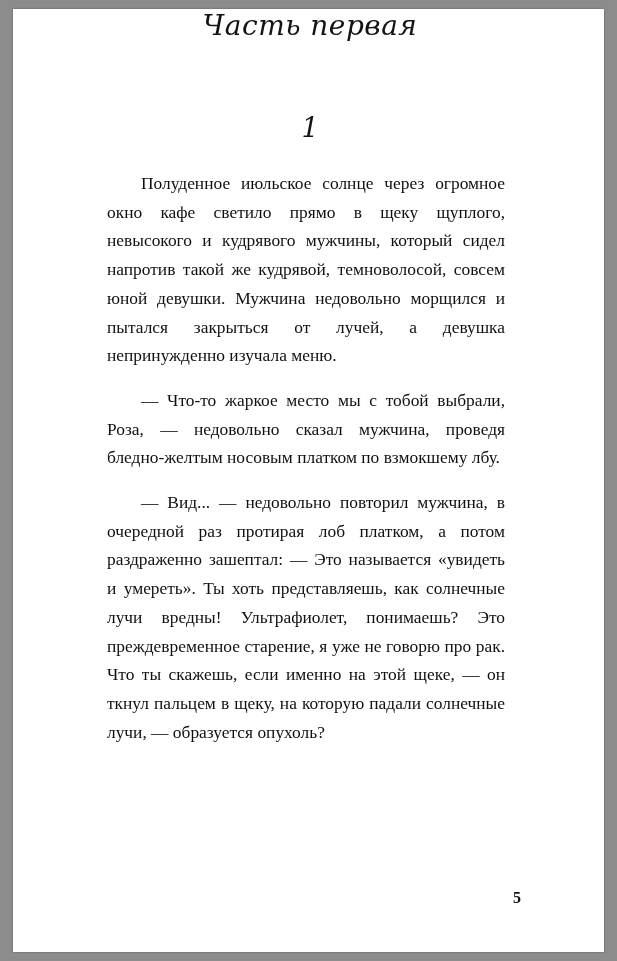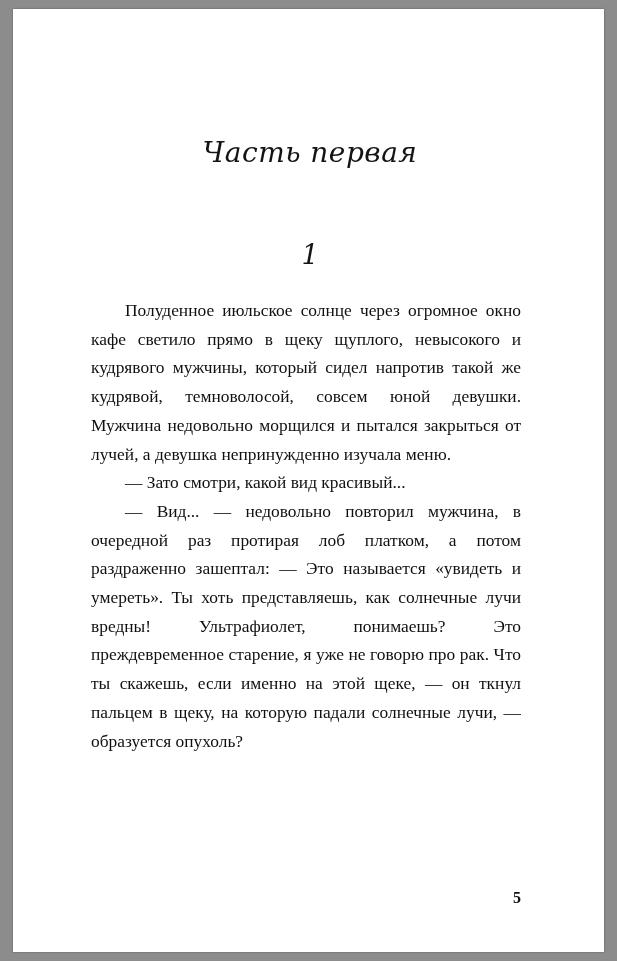--- a/index.html
+++ b/index.html
@@ -24,21 +24,20 @@
     overflow: hidden;
   }
   .content {
     position: absolute;
     left: 78px;
     top: 0;
     width: 430px;
     height: 943px;
   }
   .part-title {
-    margin-top: 127px;
     text-align: center;
     font-family: "DejaVu Serif", serif;
     font-style: italic;
     font-size: 28px;
     color: #141414;
     letter-spacing: 0.5px;
     padding-left: 8px;
   }
   .chapter-number {
     margin-top: 70px;
@@ -52,21 +51,21 @@
   .body-text {
     margin-top: 26px;
     font-family: "Liberation Serif", serif;
     font-size: 17.4px;
     line-height: 28.7px;
     color: #101010;
     text-align: justify;
     text-justify: inter-word;
   }
   .body-text p {
-    margin: 0;
+    margin: 16px;
     text-indent: 34px;
   }
   .page-number {
     position: absolute;
     left: 78px;
     top: 880px;
     width: 430px;
     text-align: right;
     font-family: "Liberation Serif", serif;
     font-weight: bold;
@@ -79,20 +78,20 @@
 
 <div class="page">
   <div class="content">
 
     <div class="part-title">Часть первая</div>
 
     <div class="chapter-number">1</div>
 
     <div class="body-text">
       <p>Полуденное июльское солнце через огромное окно кафе светило прямо в щеку щуплого, невысокого и кудрявого мужчины, который сидел напротив такой же кудрявой, темноволосой, совсем юной девушки. Мужчина недовольно морщился и пытался закрыться от лучей, а девушка непринужденно изучала меню.</p>
-      <p>— Зато смотри, какой вид красивый...</p>
+      <p>— Что-то жаркое место мы с тобой выбрали, Роза, — недовольно сказал мужчина, проведя бледно-желтым носовым платком по взмокшему лбу.</p>
       <p>— Вид... — недовольно повторил мужчина, в очередной раз протирая лоб платком, а потом раздраженно зашептал: — Это называется «увидеть и умереть». Ты хоть представляешь, как солнечные лучи вредны! Ультрафиолет, понимаешь? Это преждевременное старение, я уже не говорю про рак. Что ты скажешь, если именно на этой щеке, — он ткнул пальцем в щеку, на которую падали солнечные лучи, — образуется опухоль?</p>
     </div>
 
   </div>
 
   <div class="page-number">5</div>
 </div>
 
 </body></html>

